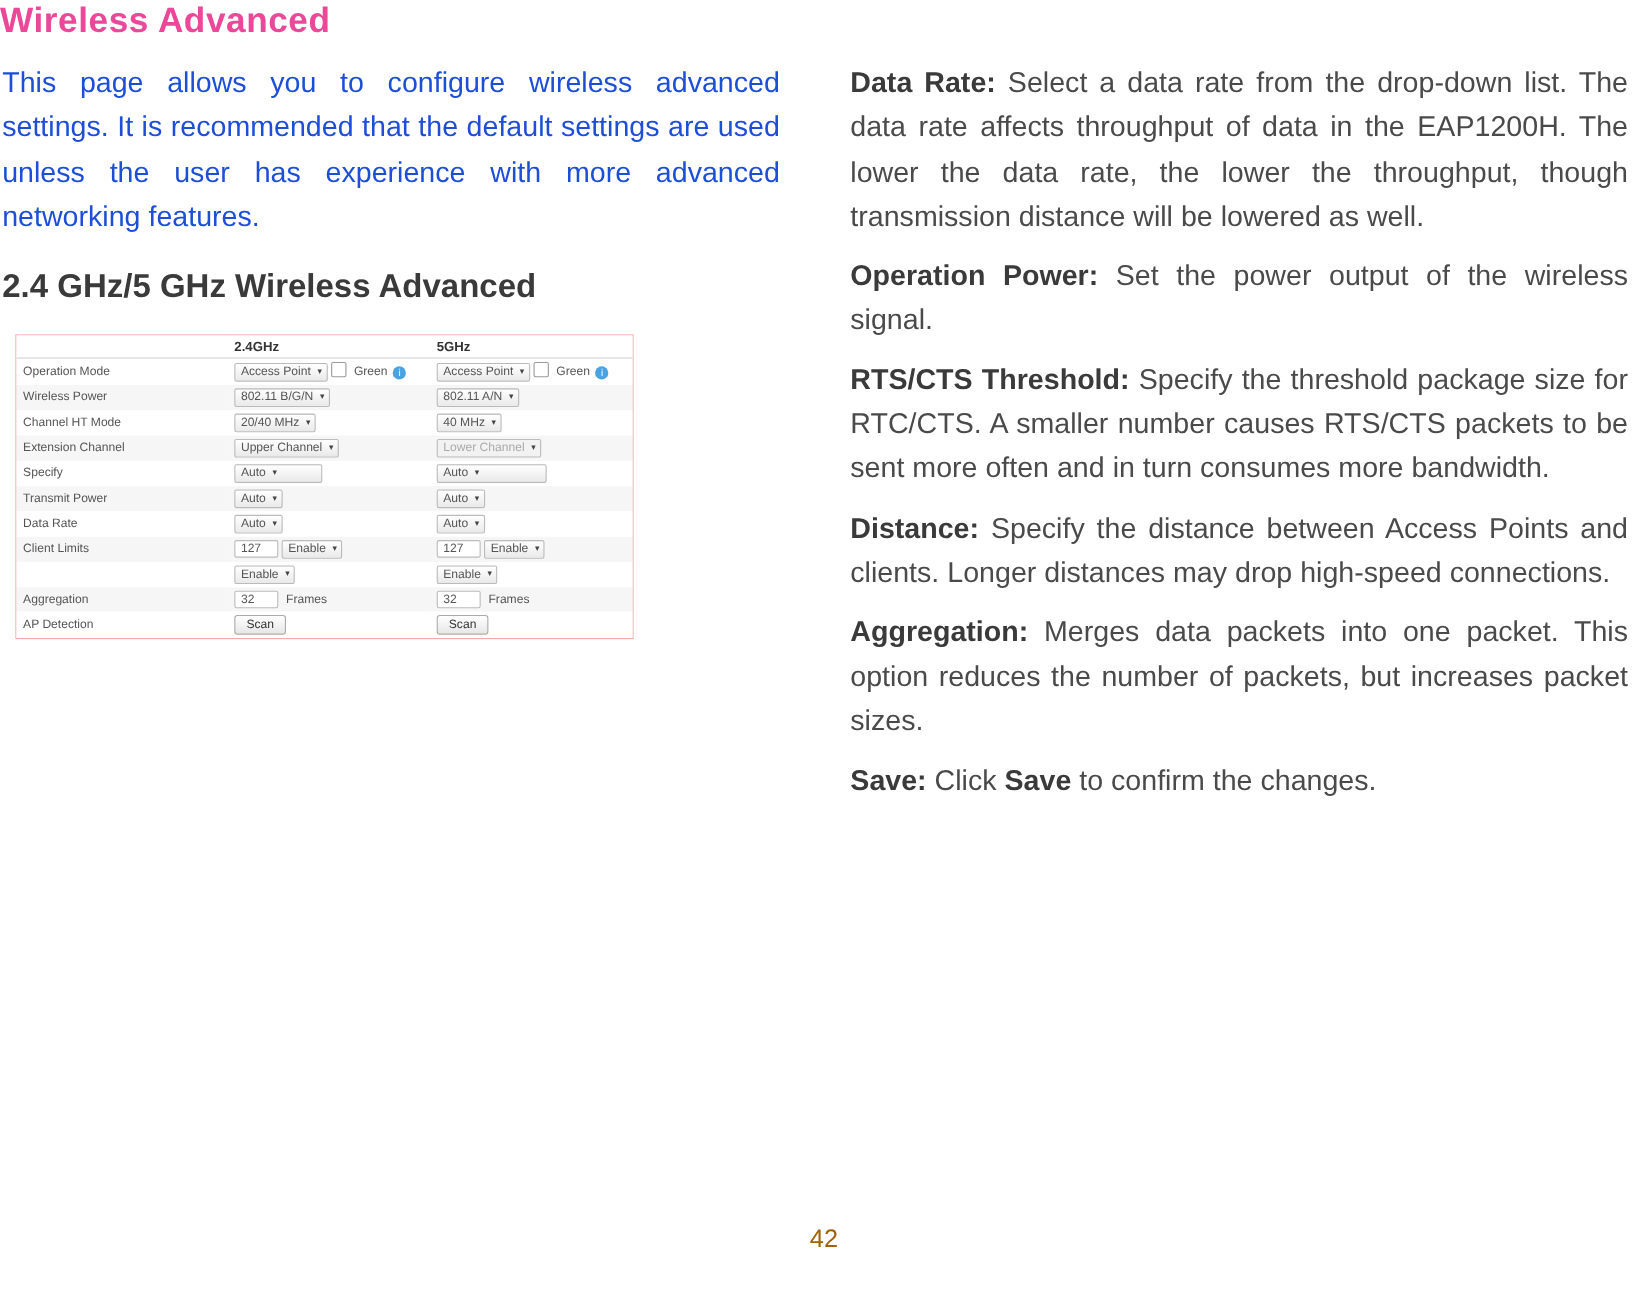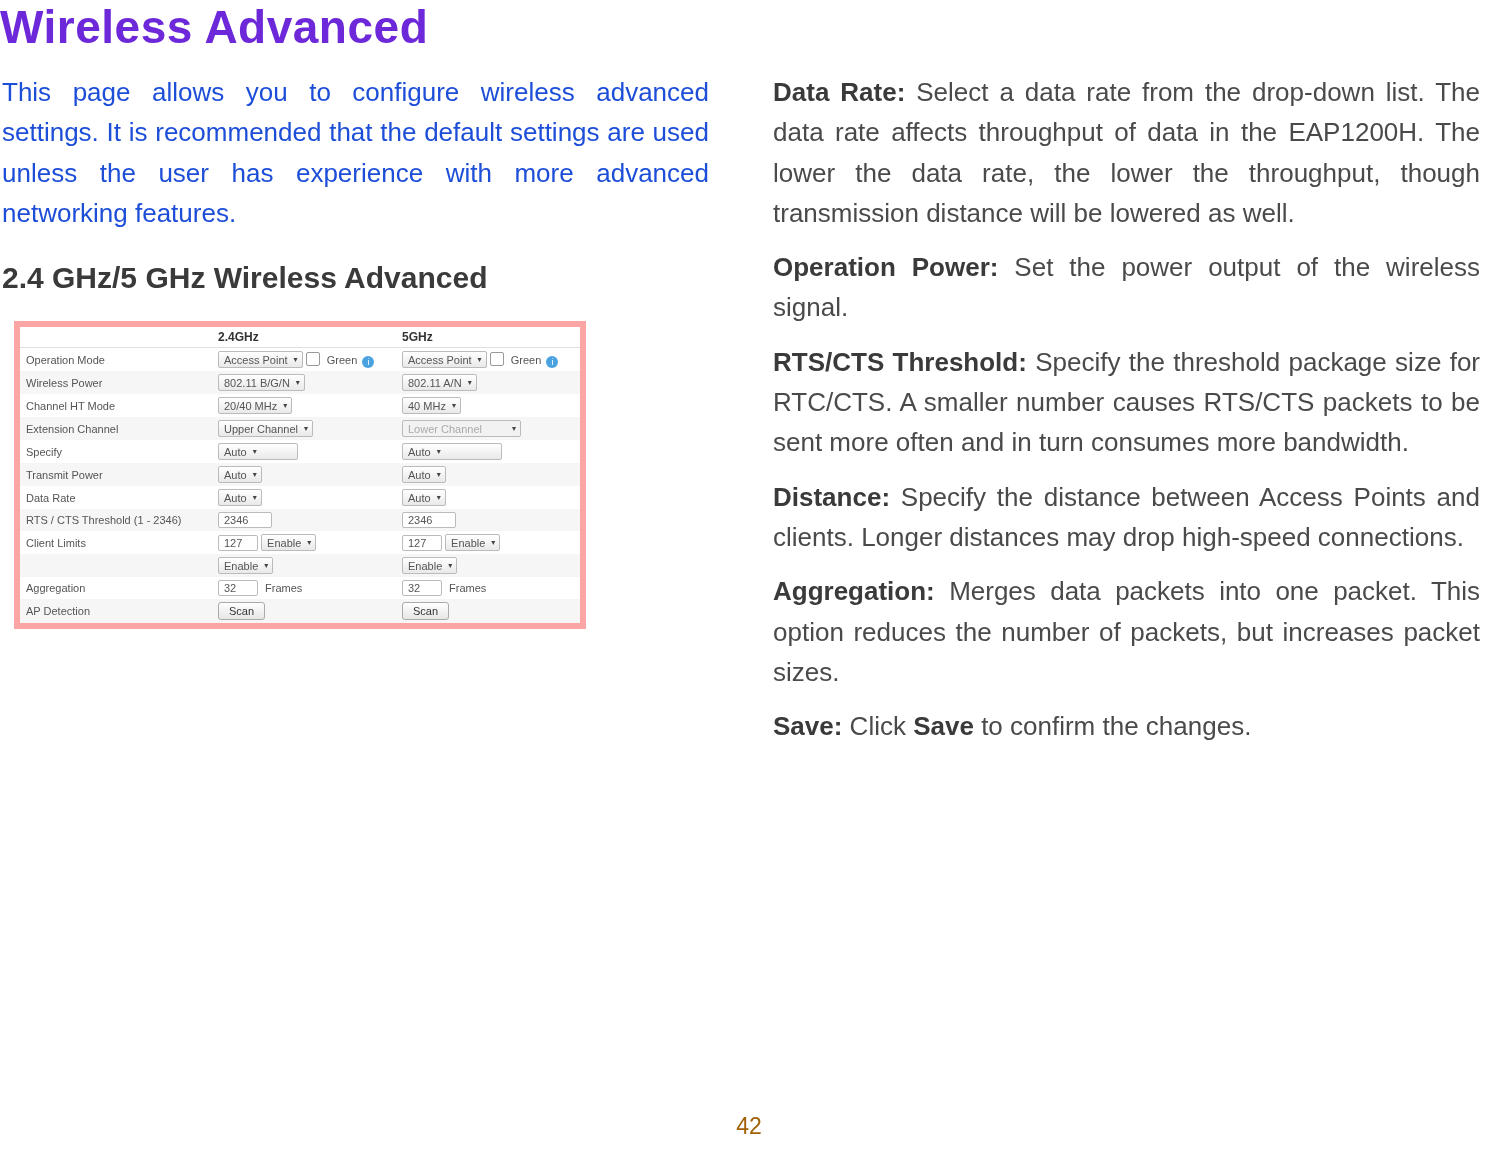--- a/index.html
+++ b/index.html
@@ -23,24 +23,24 @@
     display: flex;
     gap: 64px;
     padding: 0 18px 0 2px;
   }
   .col {
     flex: 1 1 0;
   }
   h1.title {
     font-family: "Segoe UI", Arial, sans-serif;
     font-weight: 700;
-    font-size: 46px;
+    font-size: 32px;
     letter-spacing: 0.5px;
     margin: 0 0 18px 0;
-    color: #6d28d9;
+    color: #ec4899;
     font-stretch: condensed;
   }
   p.intro {
     font-size: 26px;
     line-height: 1.55;
     margin: 0 0 28px 0;
     text-align: justify;
     color: #1d4ed8;
     font-stretch: condensed;
   }
@@ -67,21 +67,21 @@
     text-align: center;
     font-size: 23px;
     color: #a16207;
     font-stretch: condensed;
   }
 
   
   .shot {
     width: 560px;
     margin: 10px 0 0 12px;
-    border: 6px solid #fca5a5;
+    border: 1px solid #fca5a5;
     font-family: Arial, sans-serif;
     color: #555;
   }
   .shot table { border-collapse: collapse; width: 100%; }
   .shot th, .shot td {
     font-size: 11px;
     text-align: left;
     padding: 3px 6px;
     vertical-align: middle;
   }
@@ -101,21 +101,21 @@
     display: inline-flex;
     align-items: center;
     border: 1px solid #bbb;
     background: linear-gradient(#ffffff,#e9e9e9);
     height: 17px;
     padding: 0 4px 0 5px;
     font-size: 11px;
     border-radius: 2px;
     box-sizing: border-box;
   }
-  .sel.disabled { color:#aaa; background:#f2f2f2;gap:24px; }
+  .sel.disabled { color:#aaa; background:#f2f2f2; }
   .sel .caret {
     margin-left: 6px;
     font-size: 8px;
     line-height: 1;
     color: #444;
   }
   .txt {
     display: inline-block;
     border: 1px solid #bbb;
     background: #fff;
@@ -267,25 +267,20 @@
               <td><span class="sel">
                     <span>Auto</span>
                     <span class="caret">▾</span>
                   </span></td>
               <td><span class="sel">
                     <span>Auto</span>
                     <span class="caret">▾</span>
                   </span></td>
             </tr>
 
-            <tr>
-              <td class="label">RTS / CTS Threshold (1 - 2346)</td>
-              <td><span class="txt" style="width:54px">2346</span></td>
-              <td><span class="txt" style="width:54px">2346</span></td>
-            </tr>
 
             <tr>
               <td class="label">Client Limits</td>
               <td>
                 <span class="txt" style="width:40px">127</span>
                 <span class="sel">
                     <span>Enable</span>
                     <span class="caret">▾</span>
                   </span>
               </td>

